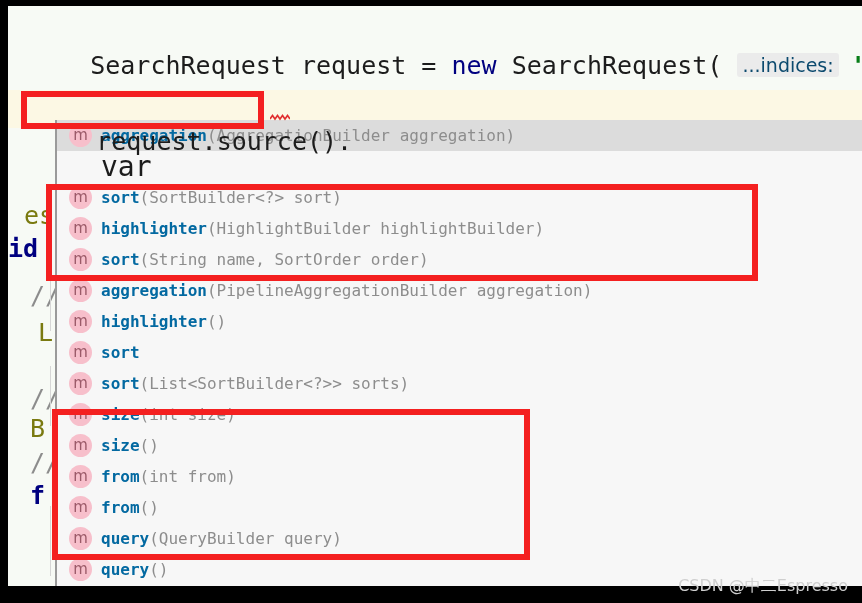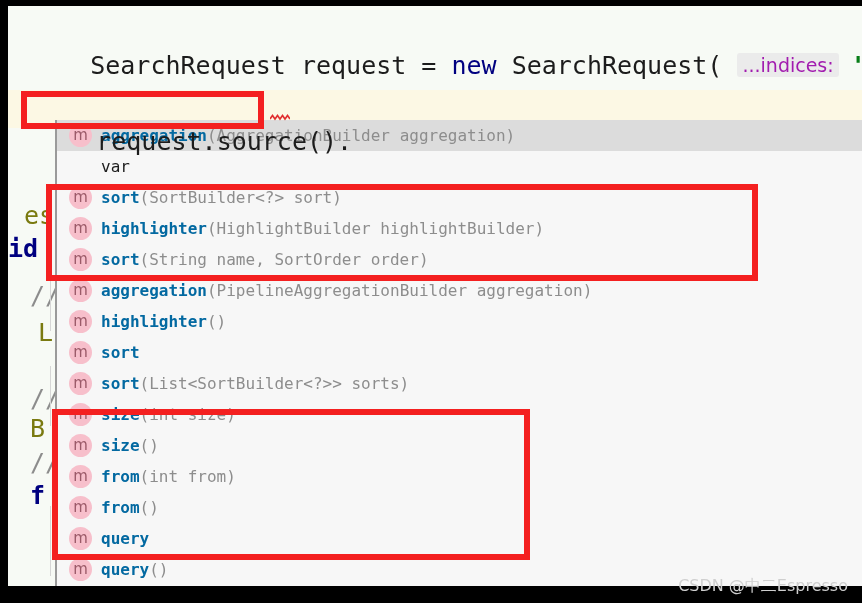--- a/index.html
+++ b/index.html
@@ -32,21 +32,21 @@
     letter-spacing: 0px;
     color: #1c1c1c;
   }
   .tok-kw   { color: #000080; font-weight: normal; }
   .tok-str  { color: #077d17; font-weight: bold; }
   .tok-cmt  { color: #8c8c8c; }
   .tok-fld  { color: #7a7a10; }
   .tok-plain{ color: #1c1c1c; }
   .hint {
     background: #ebebeb;
-    color: #a21caf;
+    color: #0c4a6e;
     font-family: "DejaVu Sans", sans-serif;
     font-size: 19px;
     padding: 1px 5px;
     border-radius: 3px;
     vertical-align: 2px;
   }
 
   
   #caret-line {
     position: absolute;
@@ -109,21 +109,21 @@
     font-weight: bold;
     color: #0369a1;
   }
   .m-sig {
     font-family: "DejaVu Sans Mono", monospace;
     font-size: 16px;
     color: #8d8d8d;
   }
   .m-plain {
     font-family: "DejaVu Sans Mono", monospace;
-    font-size: 16px;
+    font-size: 28px;
     color: #1c1c1c;
   }
 
   
   .redbox {
     position: absolute;
     border: 6px solid #f42020;
     pointer-events: none;
     z-index: 40;
   }
@@ -243,20 +243,21 @@
         <span class="m-sig">(int from)</span>
       </div>
       <div class="row">
         <span class="m-icon">m</span>
         <span class="m-name">from</span>
         <span class="m-sig">()</span>
       </div>
       <div class="row">
         <span class="m-icon">m</span>
         <span class="m-name">query</span>
+        <span class="m-sig">(QueryBuilder query)</span>
       </div>
       <div class="row">
         <span class="m-icon">m</span>
         <span class="m-name">query</span>
         <span class="m-sig">()</span>
       </div>
     </div>
 
   <div id="annotation-layer">
       <div class="redbox" style="left: 13px; top: 85px; width: 243px; height: 38px; border-color: rgb(244, 32, 32);"></div>

